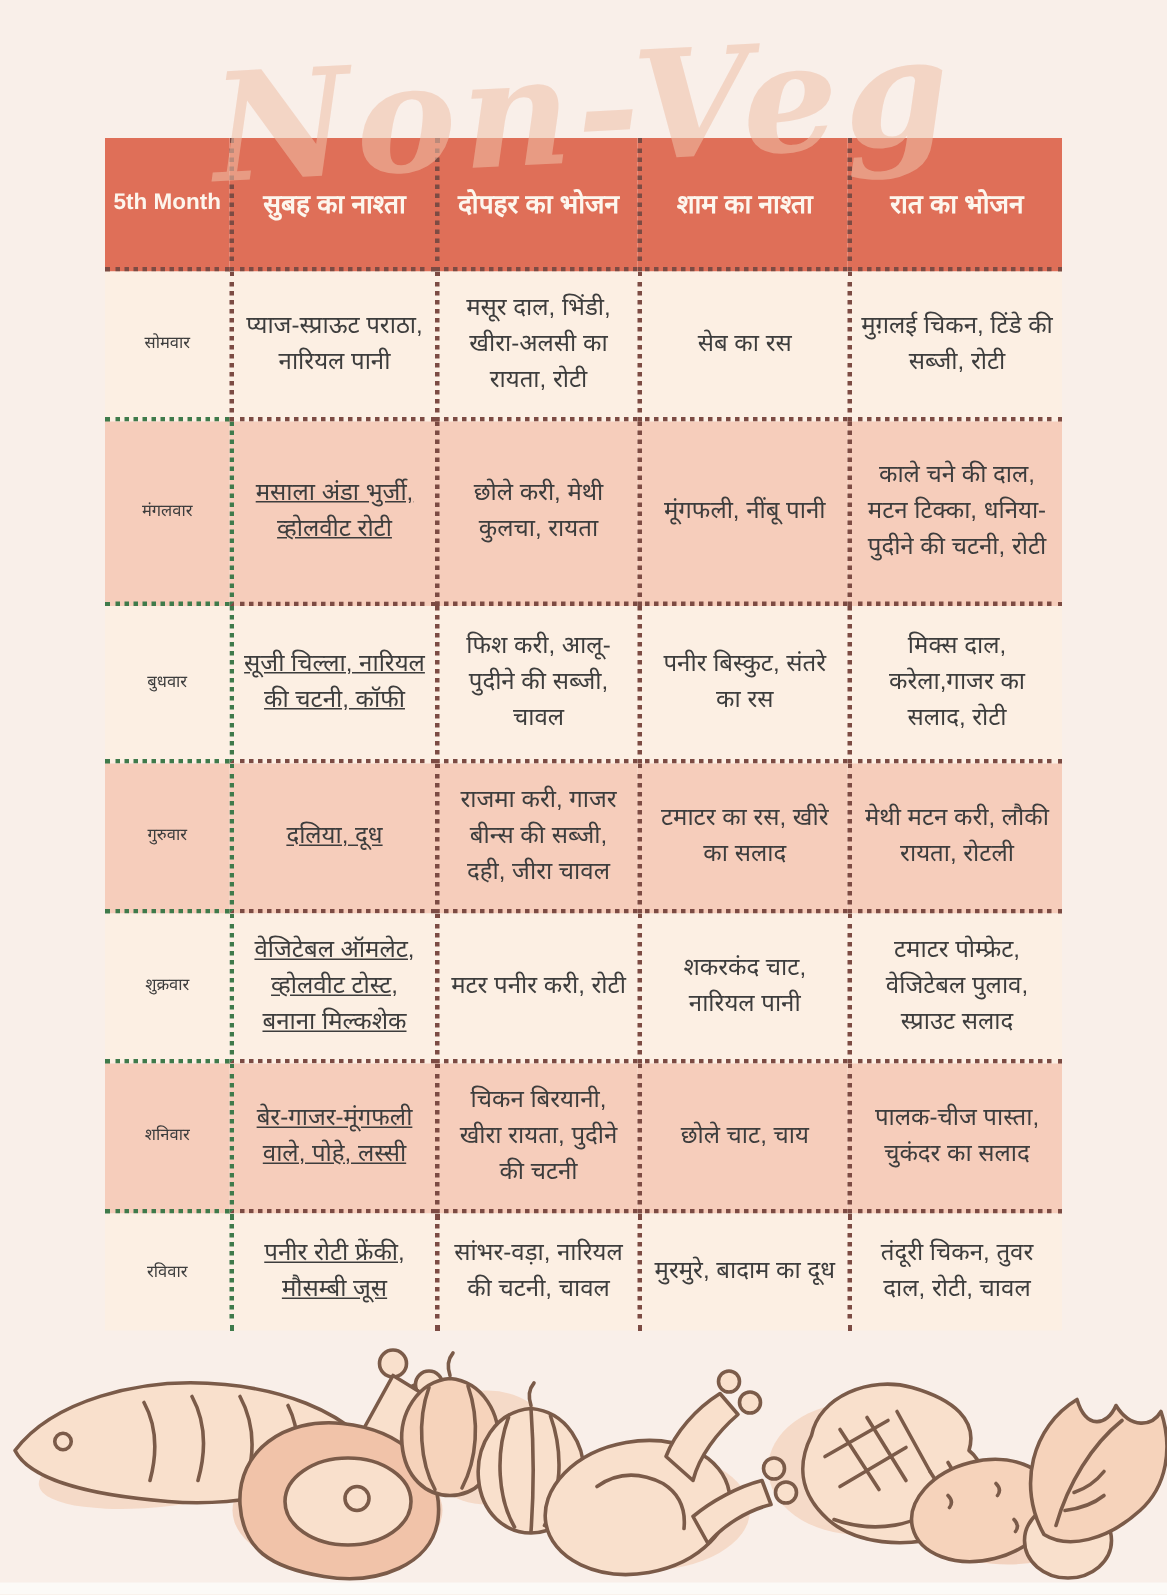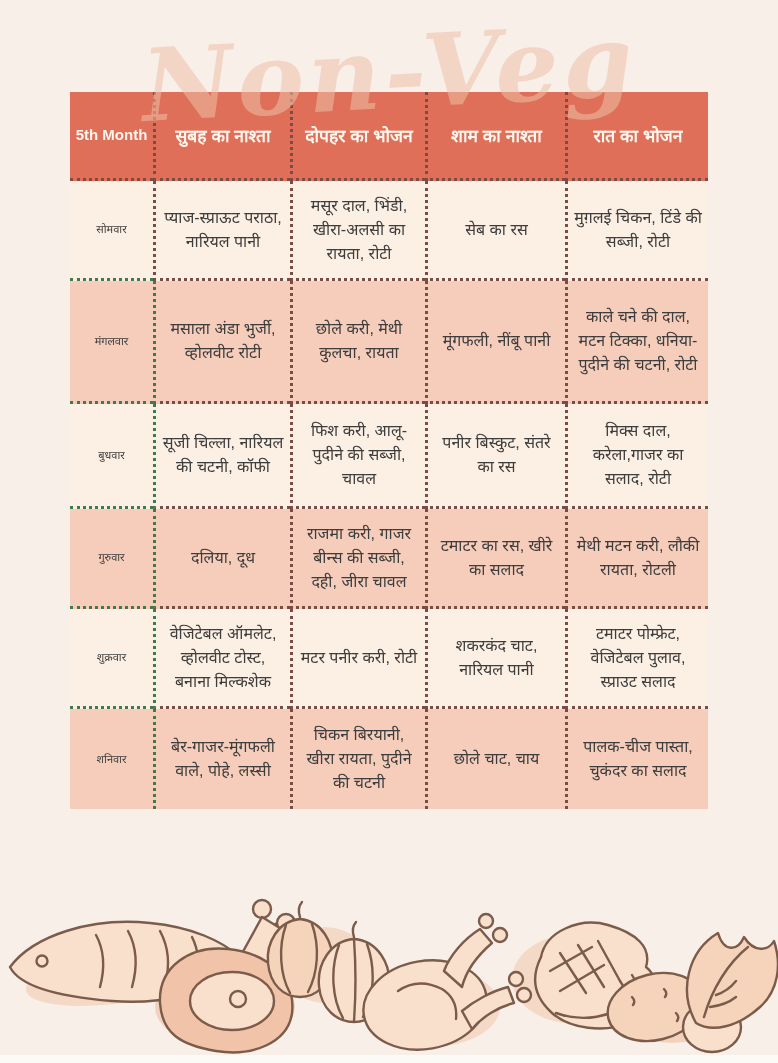--- a/index.html
+++ b/index.html
@@ -36,21 +36,21 @@
   th.month{font-size:15px;line-height:1.5;}
   th{border-bottom:3px dotted #7c4b43;}
   th + th{border-left:3px dotted #7c4b43;}
   td{
     text-align:center;vertical-align:middle;
     font-size:16px;line-height:1.5;padding:3px 6px;
     border-bottom:3px dotted #7c4b43;
   }
   td + td{border-left:3px dotted #7c4b43;}
   td.day{font-size:11px;white-space:nowrap;border-bottom-color:#3f7a4b;}
-  tbody tr:nth-child(n+2) td.day + td{border-left-color:#3f7a4b;}
+  tbody tr:nth-child(n+2) td.day + td{border-left-color:#3f7a4b;text-decoration:underline;}
   tbody tr:last-child td{border-bottom:none;}
   tr.cream td{background:#fcefe3;}
   tr.pink td{background:#f6cdbb;}
   tbody tr:nth-child(1){height:100px;}
   tbody tr:nth-child(2){height:123px;}
   tbody tr:nth-child(3){height:105px;}
   tbody tr:nth-child(4){height:100px;}
   tbody tr:nth-child(5){height:100px;}
   tbody tr:nth-child(6){height:100px;}
   tbody tr:nth-child(7){height:78px;}
@@ -120,20 +120,27 @@
       <td>शकरकंद चाट, नारियल पानी</td>
       <td>टमाटर पोम्फ्रेट, वेजिटेबल पुलाव, स्प्राउट सलाद</td>
     </tr>
     <tr class="pink">
       <td class="day">शनिवार</td>
       <td>बेर-गाजर-मूंगफली वाले, पोहे, लस्सी</td>
       <td>चिकन बिरयानी, खीरा रायता, पुदीने की चटनी</td>
       <td>छोले चाट, चाय</td>
       <td>पालक-चीज पास्ता, चुकंदर का सलाद</td>
     </tr>
+    <tr class="cream">
+      <td class="day">रविवार</td>
+      <td>पनीर रोटी फ्रेंकी, मौसम्बी जूस</td>
+      <td>सांभर-वड़ा, नारियल की चटनी, चावल</td>
+      <td>मुरमुरे, बादाम का दूध</td>
+      <td>तंदूरी चिकन, तुवर दाल, रोटी, चावल</td>
+    </tr>
   </tbody>
 </table>
 
 <svg class="food-strip" viewBox="0 0 778 160" xmlns="http://www.w3.org/2000/svg" stroke-linecap="round" stroke-linejoin="round">
 
   <g stroke="none" opacity="0.55">
     <ellipse cx="120" cy="82" rx="95" ry="26" fill="#f3c8ad" transform="rotate(-8 120 82)"></ellipse>
     <ellipse cx="225" cy="112" rx="70" ry="40" fill="#eebc9e"></ellipse>
     <ellipse cx="325" cy="70" rx="45" ry="38" fill="#f3c8ad"></ellipse>
     <ellipse cx="430" cy="112" rx="70" ry="40" fill="#f3c8ad"></ellipse>

